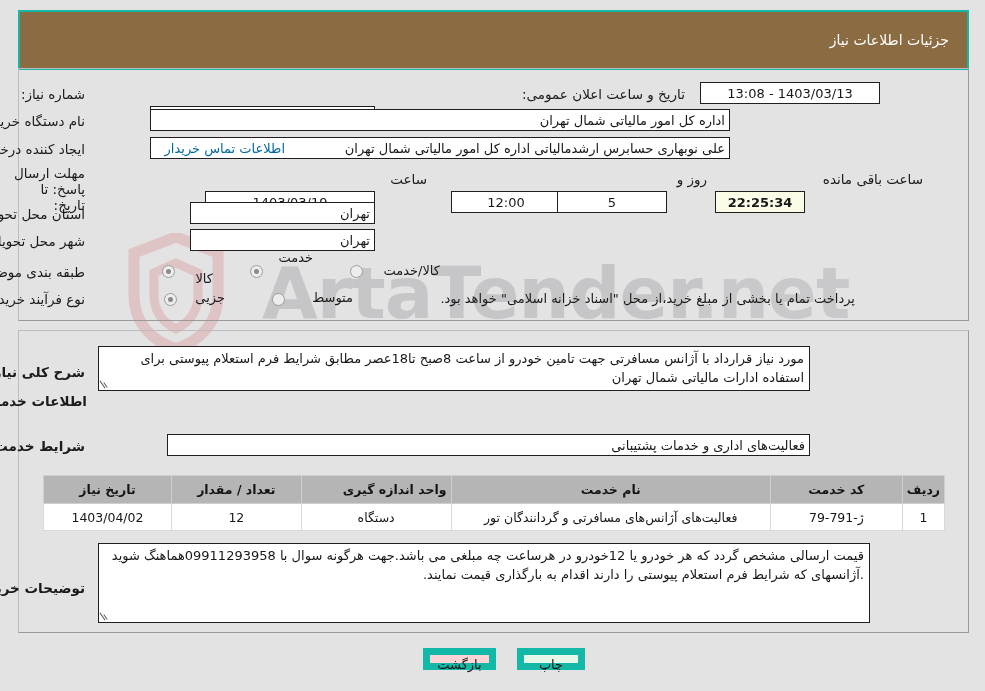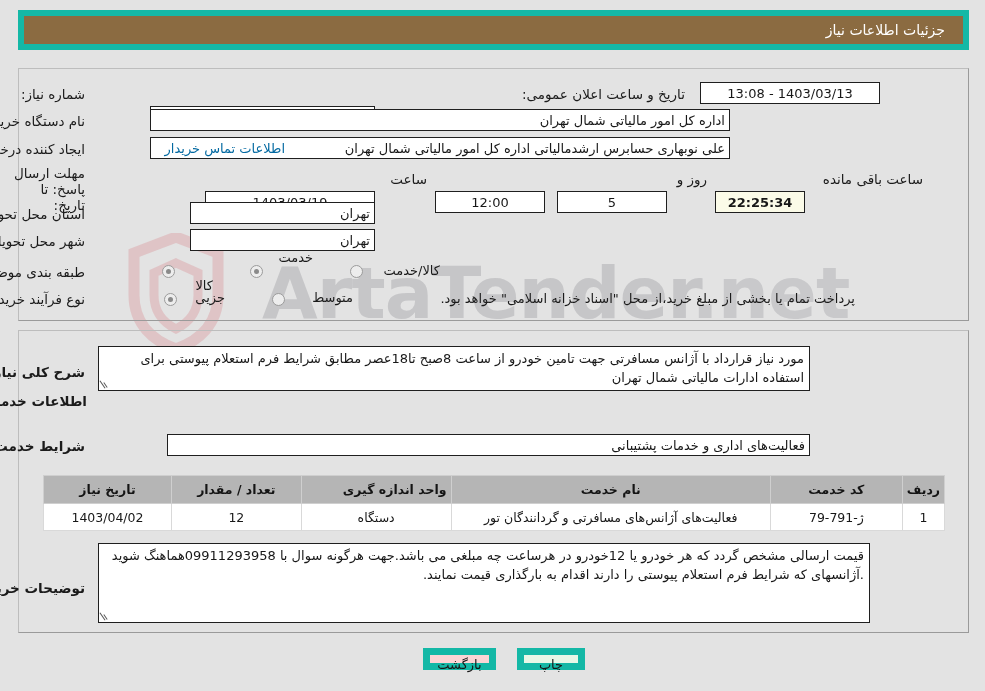--- a/index.html
+++ b/index.html
@@ -42,23 +42,23 @@
     line-height: 1;
     white-space: nowrap;
     margin-left: 28px;
   }
   .wm-text .dom { color: rgba(150,150,155,0.33); }
 
   
   .title-bar {
     position: absolute;
     left: 18px; top: 10px;
-    width: 951px; height: 40px;
+    width: 951px; height: 60px;
     background: #8b6b41;
-    border: 6px solid #14b8a6;
+    border: 2px solid #14b8a6;
     z-index: 10;
   }
   .title-bar .t {
     position: absolute;
     right: 18px; top: 50%;
     transform: translateY(-50%);
     color: #ffffff;
     font-size: 14px;
     letter-spacing: .3px;
   }
@@ -243,35 +243,35 @@
   <div class="lbl" style="right:900px; top:113px;">نام دستگاه خریدار:</div>
   <div class="box" style="right:255px; top:109px; width:580px;">اداره کل امور مالیاتی شمال تهران</div>
 
   <div class="lbl" style="right:900px; top:141px;">ایجاد کننده درخواست:</div>
   <div class="box" style="right:255px; top:137px; width:580px;">علی نوبهاری حسابرس ارشدمالیاتی اداره کل امور مالیاتی شمال تهران</div>
   <div class="link" style="right:700px; top:141px;">اطلاعات تماس خریدار</div>
 
   <div class="lbl" style="right:900px; top:165px; width:80px; line-height:16px; white-space:normal;">مهلت ارسال پاسخ: تا تاریخ:</div>
   <div class="box ctr num" style="right:610px; top:167px; width:170px;">1403/03/19</div>
   <div class="lbl" style="right:558px; top:171px;">ساعت</div>
-  <div class="box ctr num" style="right:440px; top:167px; width:110px;">12:00</div>
+  <div class="box ctr num" style="right:424px; top:167px; width:110px;">12:00</div>
   <div class="box ctr num" style="right:318px; top:167px; width:110px;">5</div>
   <div class="lbl" style="right:278px; top:171px;">روز و</div>
   <div class="box ctr cream num" style="right:180px; top:167px; width:90px;">22:25:34</div>
   <div class="lbl" style="right:62px; top:171px;">ساعت باقی مانده</div>
 
   <div class="lbl" style="right:900px; top:206px;">استان محل تحویل:</div>
   <div class="box" style="right:610px; top:202px; width:185px;">تهران</div>
 
   <div class="lbl" style="right:900px; top:233px;">شهر محل تحویل:</div>
   <div class="box" style="right:610px; top:229px; width:185px;">تهران</div>
 
   <div class="lbl" style="right:900px; top:264px;">طبقه بندی موضوعی:</div>
   <span class="radio on" style="right:810px; top:265px;"></span>
-  <span class="txt" style="right:772px; top:278px;">کالا</span>
+  <span class="txt" style="right:772px; top:271px;">کالا</span>
   <span class="radio on" style="right:722px; top:265px;"></span>
   <span class="txt" style="right:672px; top:250px;">خدمت</span>
   <span class="radio" style="right:622px; top:265px;"></span>
   <span class="txt" style="right:545px; top:263px;">کالا/خدمت</span>
 
   <div class="lbl" style="right:900px; top:291px;">نوع فرآیند خرید :</div>
   <span class="radio on" style="right:808px; top:293px;"></span>
   <span class="txt" style="right:760px; top:290px;">جزیی</span>
   <span class="radio" style="right:700px; top:293px;"></span>
   <span class="txt" style="right:632px; top:290px;">متوسط</span>

